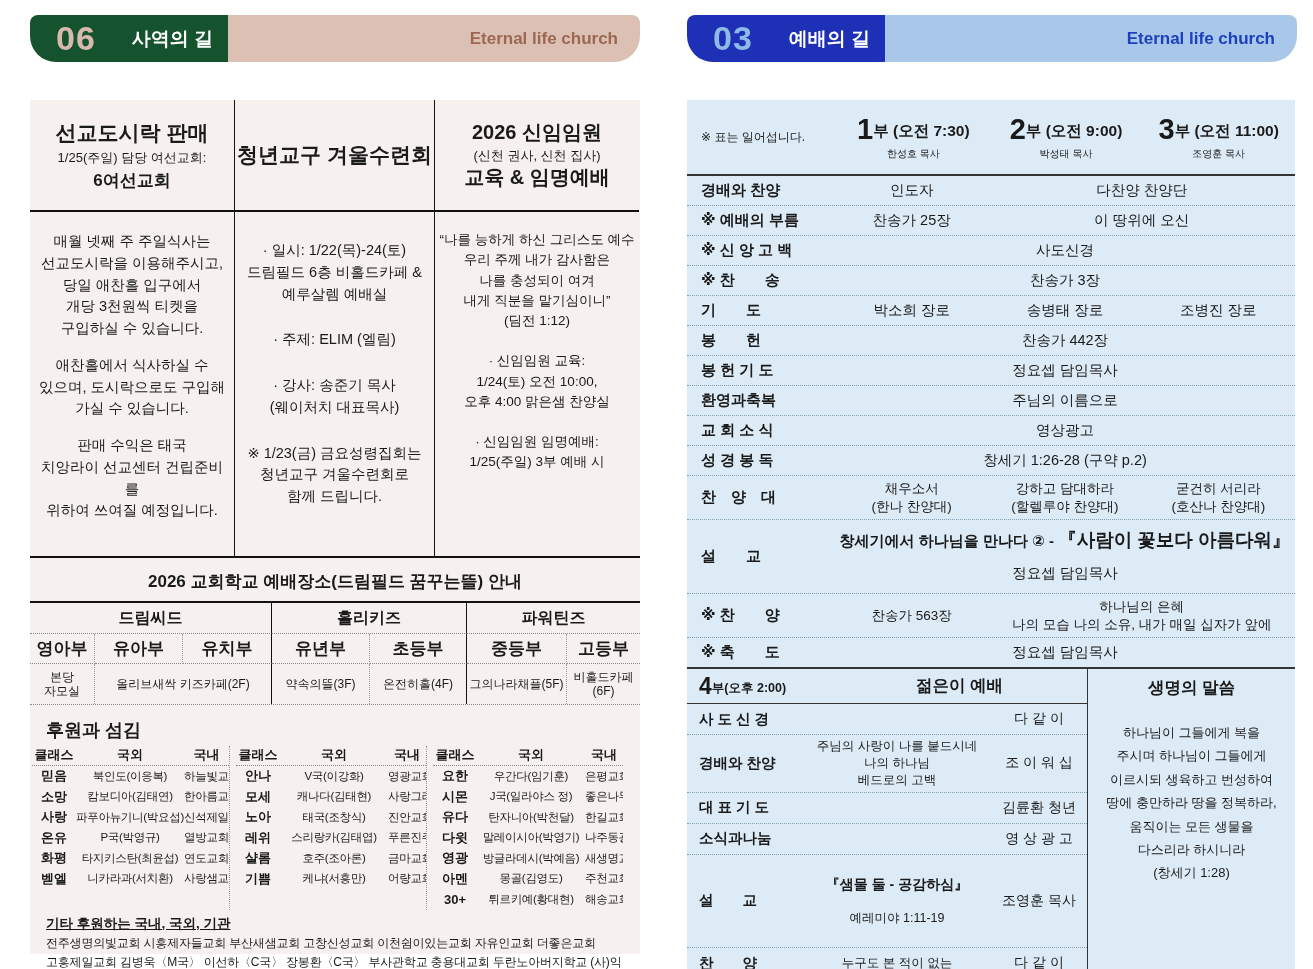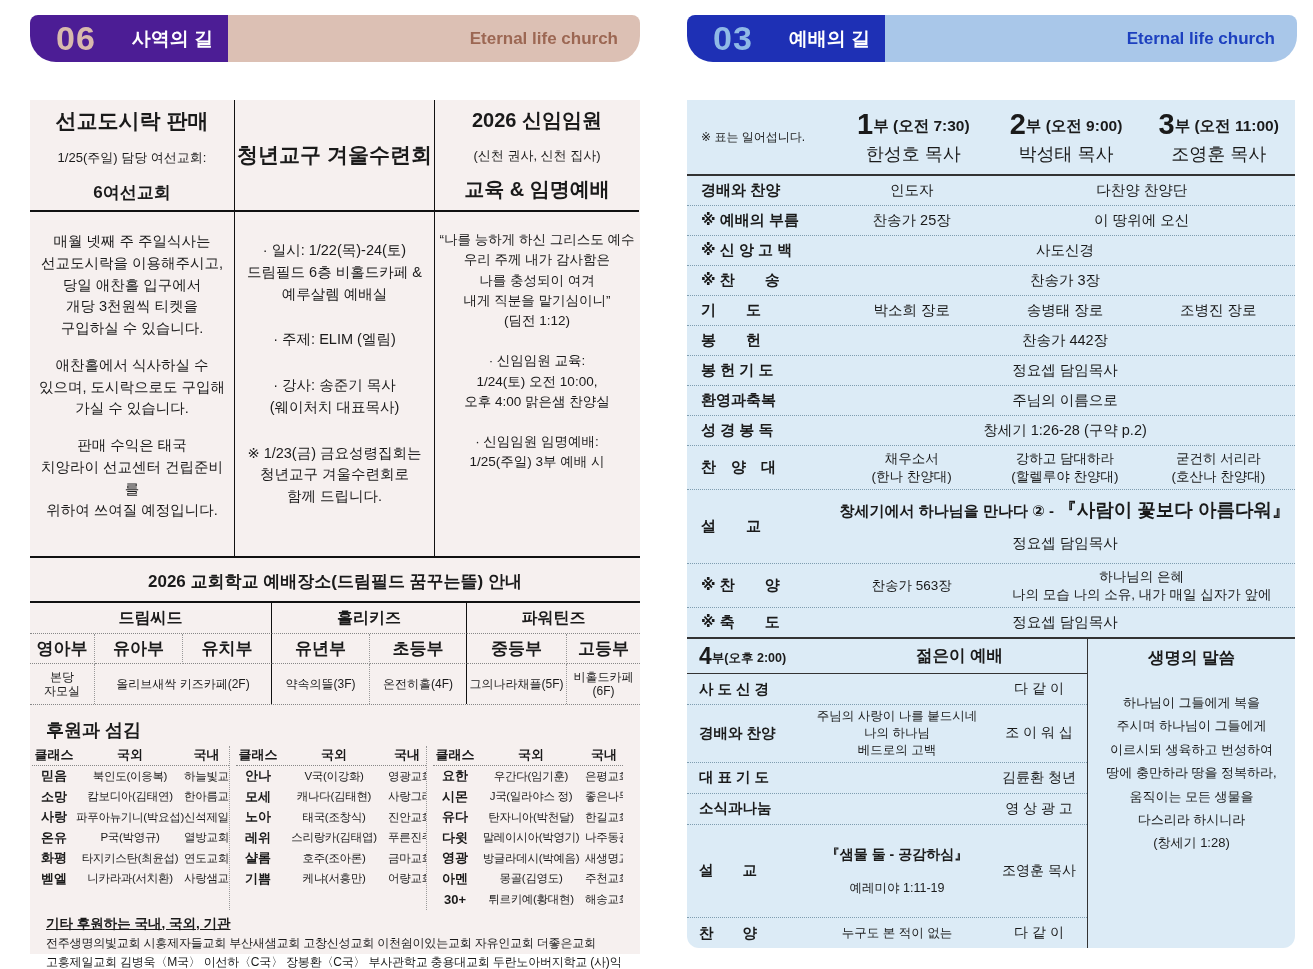--- a/index.html
+++ b/index.html
@@ -9,38 +9,38 @@
     -webkit-font-smoothing:antialiased;
   }
   .page{position:absolute;top:0;height:969px;width:656px;}
   .page-left{left:0;}
   .page-right{left:657px;}
 
   
   .hdr{position:absolute;top:15px;left:30px;width:610px;height:47px;display:flex;}
   .hdr-dark{width:198px;height:100%;display:flex;align-items:center;border-radius:8px 0 0 26px;}
   .hdr-light{flex:1;height:100%;display:flex;align-items:center;justify-content:flex-end;border-radius:0 8px 26px 0;}
-  .page-left .hdr-dark{background:#4c1d95;}
+  .page-left .hdr-dark{background:#14532d;}
   .page-left .hdr-light{background:#dcc0b4;}
   .page-right .hdr-dark{background:#1e30b5;}
   .page-right .hdr-light{background:#a9c7e9;}
   .hdr-num{font-size:34px;font-weight:bold;margin-left:26px;letter-spacing:1px;}
   .page-left .hdr-num{color:#d8b9ad;}
   .page-right .hdr-num{color:#8fb9e6;}
   .hdr-title{color:#ffffff;font-weight:bold;font-size:19px;margin-left:36px;}
   .hdr-brand{font-weight:bold;font-size:17px;margin-right:22px;}
   .page-left .hdr-brand{color:#9c6753;}
   .page-right .hdr-brand{color:#1d40bf;}
 
   
   .lpanel1{position:absolute;top:100px;left:30px;width:610px;background:#f6f0ef;}
   .mcols{display:flex;border-bottom:2px solid #111;}
   .mcol{display:flex;flex-direction:column;}
   .mcol1{width:204px;} .mcol2{width:199px;border-left:1.5px solid #111;border-right:1.5px solid #111;} .mcol3{width:204px;}
-  .m-head{height:110px;border-bottom:2px solid #111;display:flex;flex-direction:column;align-items:center;justify-content:center;text-align:center;gap:12px;}
+  .m-head{height:110px;border-bottom:2px solid #111;display:flex;flex-direction:column;align-items:center;justify-content:center;text-align:center;}
   .m-title{font-size:20px;font-weight:bold;line-height:1.25;}
   .m-title-xl{font-size:21px;font-weight:bold;}
   .m-sub{font-size:13px;margin-top:2px;}
   .m-title2{font-size:17px;font-weight:bold;margin-top:2px;}
   .m-body{height:340px;text-align:center;padding-top:4px;}
   .m-p{white-space:pre-line;font-size:14.5px;line-height:1.5;margin:15px 4px;}
   .mcol2 .m-p{margin:24px 4px;}
   .mcol3 .m-p{margin:20px 2px;font-size:13.5px;}
   .mcol3 .m-p.first{margin-top:14px;font-size:13.5px;}
 
@@ -71,21 +71,21 @@
   .sp-etc-line{font-size:12px;line-height:1.45;margin-top:2px;letter-spacing:-0.2px;}
 
   
   .rpanel{position:absolute;top:100px;left:30px;width:608px;background:#dcebf6;border-radius:0 0 12px 12px;}
   .w-head{display:flex;height:74px;border-bottom:2px solid #333;align-items:center;}
   .w-note{width:150px;font-size:12px;padding-left:14px;box-sizing:border-box;}
   .w-svcs{flex:1;display:flex;}
   .w-svc{flex:1;text-align:center;}
   .svc-num{font-size:29px;font-weight:bold;vertical-align:-3px;}
   .svc-label{font-size:15.5px;font-weight:bold;}
-  .svc-pastor{font-size:18px;margin-top:1px;}
+  .svc-pastor{font-size:10px;margin-top:1px;}
   .w-row{display:flex;align-items:center;min-height:29px;border-top:1px dotted #7f9db0;}
   .w-row.firstrow{border-top:none;}
   .w-label{width:148px;box-sizing:border-box;padding-left:14px;font-weight:bold;font-size:15px;white-space:pre;}
   .w-cells{flex:1;display:flex;align-items:center;}
   .cell{text-align:center;font-size:14.5px;white-space:pre-line;line-height:1.3;padding:4px 0;}
   .cell-1{width:33.33%;} .cell-23{width:66.67%;} .cell-full{width:100%;}
   .w-row-tall .cell{font-size:13.5px;}
   .sermon-cell{flex-direction:column;display:flex;justify-content:center;padding:8px 0 10px 0;}
   .sermon-line1{font-size:15px;font-weight:bold;}
   .sermon-line1 .sermon-big{font-size:18.5px;}
@@ -417,20 +417,26 @@
           <div class="cell cell-full">정요셉 담임목사</div>
         </div>
     </div>
     <div class="w-row">
       <div class="w-label">환영과축복</div>
       <div class="w-cells">
           <div class="cell cell-full">주님의 이름으로</div>
         </div>
     </div>
     <div class="w-row">
+      <div class="w-label">교 회 소 식</div>
+      <div class="w-cells">
+          <div class="cell cell-full">영상광고</div>
+        </div>
+    </div>
+    <div class="w-row">
       <div class="w-label">성 경 봉 독</div>
       <div class="w-cells">
           <div class="cell cell-full">창세기 1:26-28 (구약 p.2)</div>
         </div>
     </div>
     <div class="w-row w-row-tall">
       <div class="w-label">찬　양　대</div>
       <div class="w-cells">
           <div class="cell cell-1">채우소서
 (한나 찬양대)</div>

